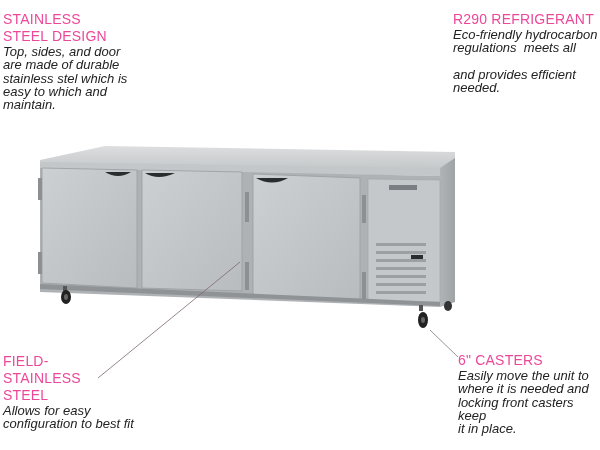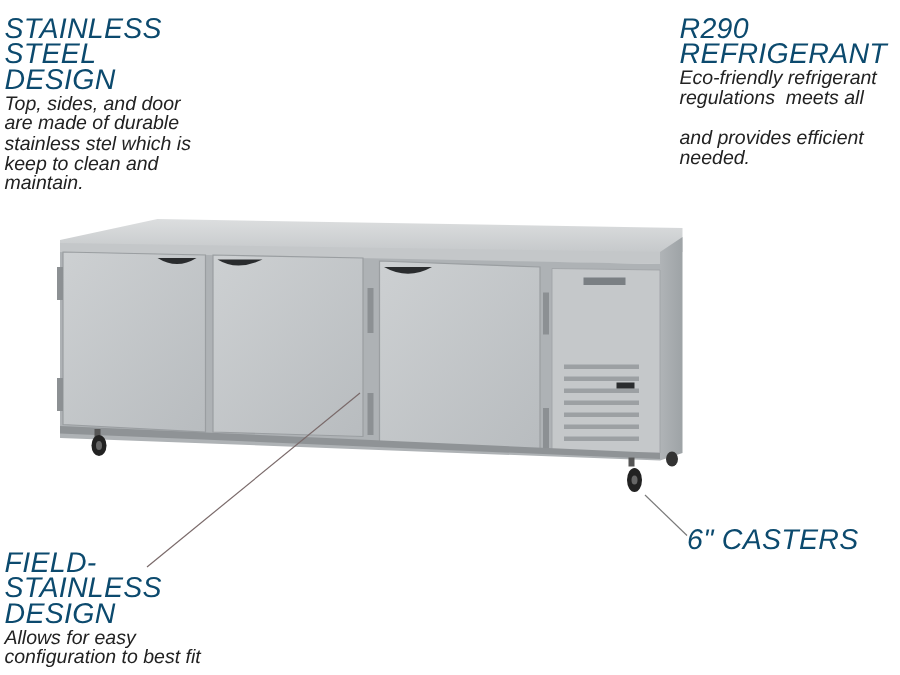--- a/index.html
+++ b/index.html
@@ -1,23 +1,23 @@
 <!DOCTYPE html>
 <html><head>
 <meta charset="utf-8">
 <style>
   html, body { margin: 0; padding: 0; background: #ffffff; }
   body { width: 600px; height: 450px; position: relative; overflow: hidden;
          font-family: "Liberation Sans", sans-serif; color: #1a1a1a; }
   .callout { position: absolute; }
-  .callout h2 { margin: 0; font-weight: normal; font-size: 19px; line-height: 17px; letter-spacing: 0.2px; color: #0c4a6e; font-style: italic; }
+  .callout h2 { margin: 0; font-weight: normal; font-size: 14px; line-height: 17px; letter-spacing: 0.2px; color: #ec4899; }
   .callout p { margin: 0; font-size: 13px; line-height: 13.3px; color: #222; font-style: italic; }
   #c-steel { left: 3px; top: 11px; width: 130px; }
   #c-refrig { left: 453px; top: 11px; width: 150px; }
-  #c-doors { left: 3px; top: 367px; width: 140px; }
+  #c-doors { left: 3px; top: 353px; width: 140px; }
   #c-casters { left: 458px; top: 352px; width: 140px; }
   .product { position: absolute; left: 0; top: 0; width: 600px; height: 450px; }
 </style>
 </head>
 <body>
 
 <svg class="product" viewBox="0 0 600 450" width="600" height="450">
   <defs>
     <linearGradient id="doorGrad" x1="0" y1="0" x2="1" y2="1">
       <stop offset="0" stop-color="#cdd0d2"></stop>
@@ -99,43 +99,49 @@
 
 <div class="callout" id="c-steel">
   <h2>
     <span>STAINLESS</span><br>
     <span>STEEL DESIGN</span>
   </h2>
   <p>
     <span>Top, sides, and door</span><br>
     <span>are made of durable</span><br>
     <span>stainless stel which is</span><br>
-    <span>keep to clean and</span><br>
+    <span>easy to which and</span><br>
     <span>maintain.</span>
   </p>
 </div>
 
 <div class="callout" id="c-refrig">
   <h2>R290 REFRIGERANT</h2>
   <p>
-    <span>Eco-friendly refrigerant</span><br>
+    <span>Eco-friendly hydrocarbon</span><br>
     <span style="white-space:pre">regulations  meets all</span><br>
     <br>
     <span>and provides efficient</span><br>
     <span>needed.</span>
   </p>
 </div>
 
 <div class="callout" id="c-doors">
   <h2>
     <span>FIELD-</span><br>
     <span>STAINLESS</span><br>
-    <span>DESIGN</span>
+    <span>STEEL</span>
   </h2>
   <p>
     <span>Allows for easy</span><br>
     <span>configuration to best fit</span><br>
   </p>
 </div>
 
 <div class="callout" id="c-casters">
   <h2>6" CASTERS</h2>
+  <p>
+    <span>Easily move the unit to</span><br>
+    <span>where it is needed and</span><br>
+    <span>locking front casters keep</span><br>
+    <span>it in place.</span>
+  </p>
 </div>
 
 </body></html>

